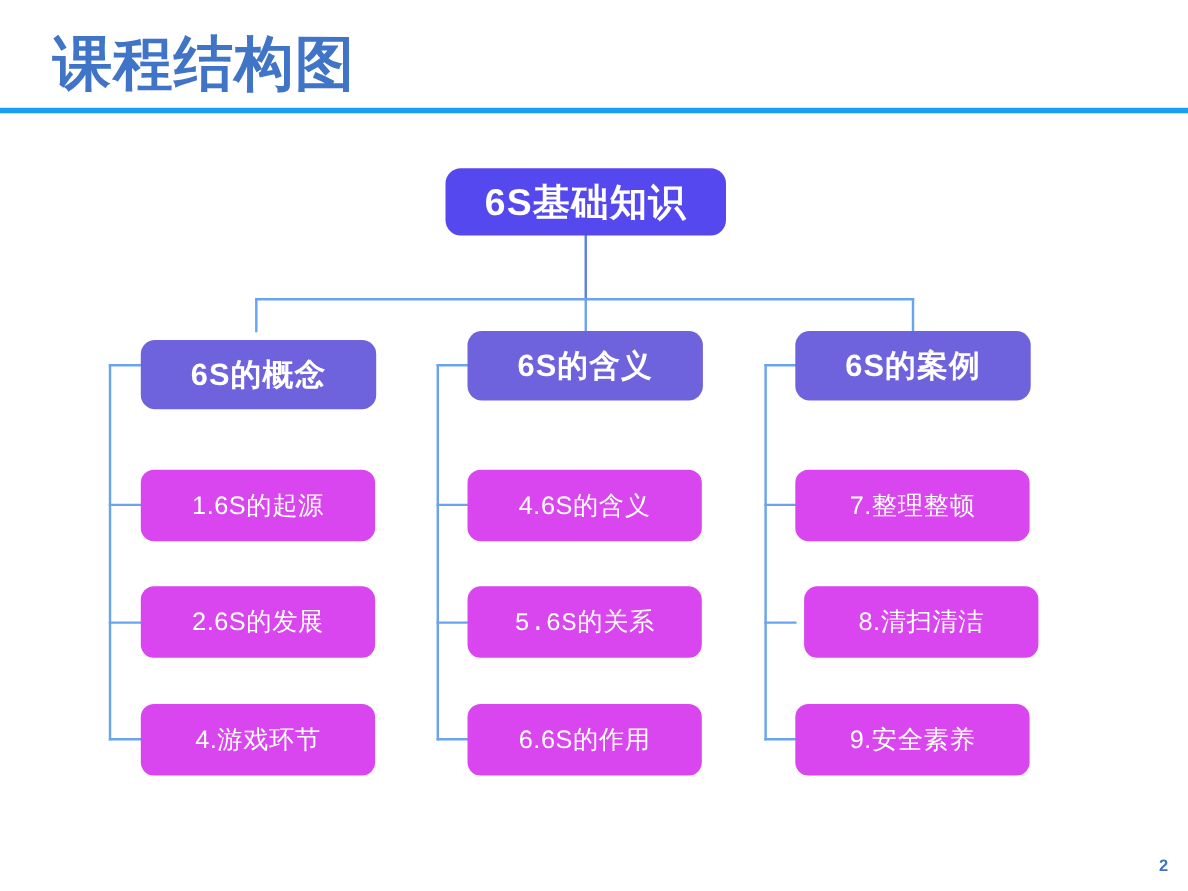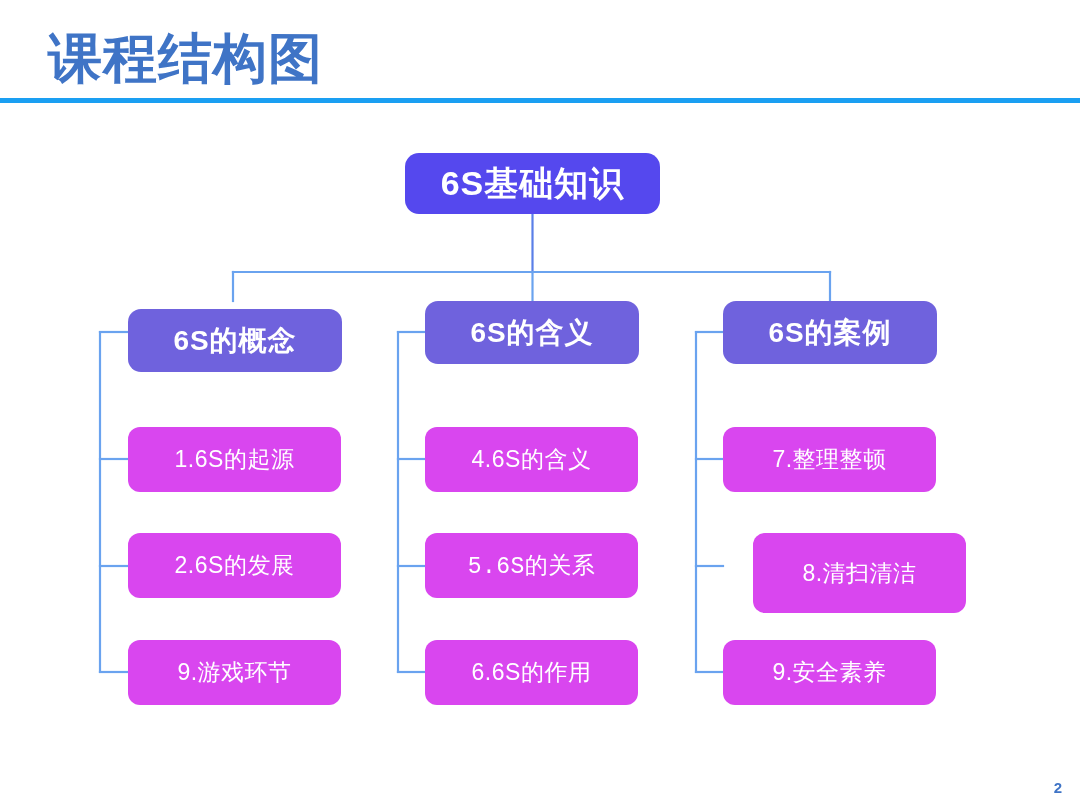--- a/index.html
+++ b/index.html
@@ -146,27 +146,27 @@
     </svg>
 
     <div class="node node-root" style="left:405px; top:48px; width:255px; height:61px;">6S基础知识</div>
 
     <div class="node node-branch" style="left:128px; top:204px; width:214px; height:63px;">6S的概念</div>
     <div class="node node-branch" style="left:425px; top:196px; width:214px; height:63px;">6S的含义</div>
     <div class="node node-branch" style="left:723px; top:196px; width:214px; height:63px;">6S的案例</div>
 
     <div class="node node-leaf" style="left:128px; top:322px; width:213px; height:65px;">1.6S的起源</div>
     <div class="node node-leaf" style="left:128px; top:428px; width:213px; height:65px;">2.6S的发展</div>
-    <div class="node node-leaf" style="left:128px; top:535px; width:213px; height:65px;">9.游戏环节</div>
+    <div class="node node-leaf" style="left:128px; top:535px; width:213px; height:65px;">4.游戏环节</div>
 
     <div class="node node-leaf" style="left:425px; top:322px; width:213px; height:65px;">4.6S的含义</div>
     <div class="node node-leaf" style="left:425px; top:428px; width:213px; height:65px;font-family:Liberation Mono, monospace;">5.6S的关系</div>
     <div class="node node-leaf" style="left:425px; top:535px; width:213px; height:65px;">6.6S的作用</div>
 
     <div class="node node-leaf" style="left:723px; top:322px; width:213px; height:65px;">7.整理整顿</div>
-    <div class="node node-leaf" style="left:753px; top:428px; width:213px; height:80px;">8.清扫清洁</div>
+    <div class="node node-leaf" style="left:731px; top:428px; width:213px; height:65px;">8.清扫清洁</div>
     <div class="node node-leaf" style="left:723px; top:535px; width:213px; height:65px;">9.安全素养</div>
 
   </div>
 
   <div class="page-number">2</div>
 
 </div>
 
 </body></html>

